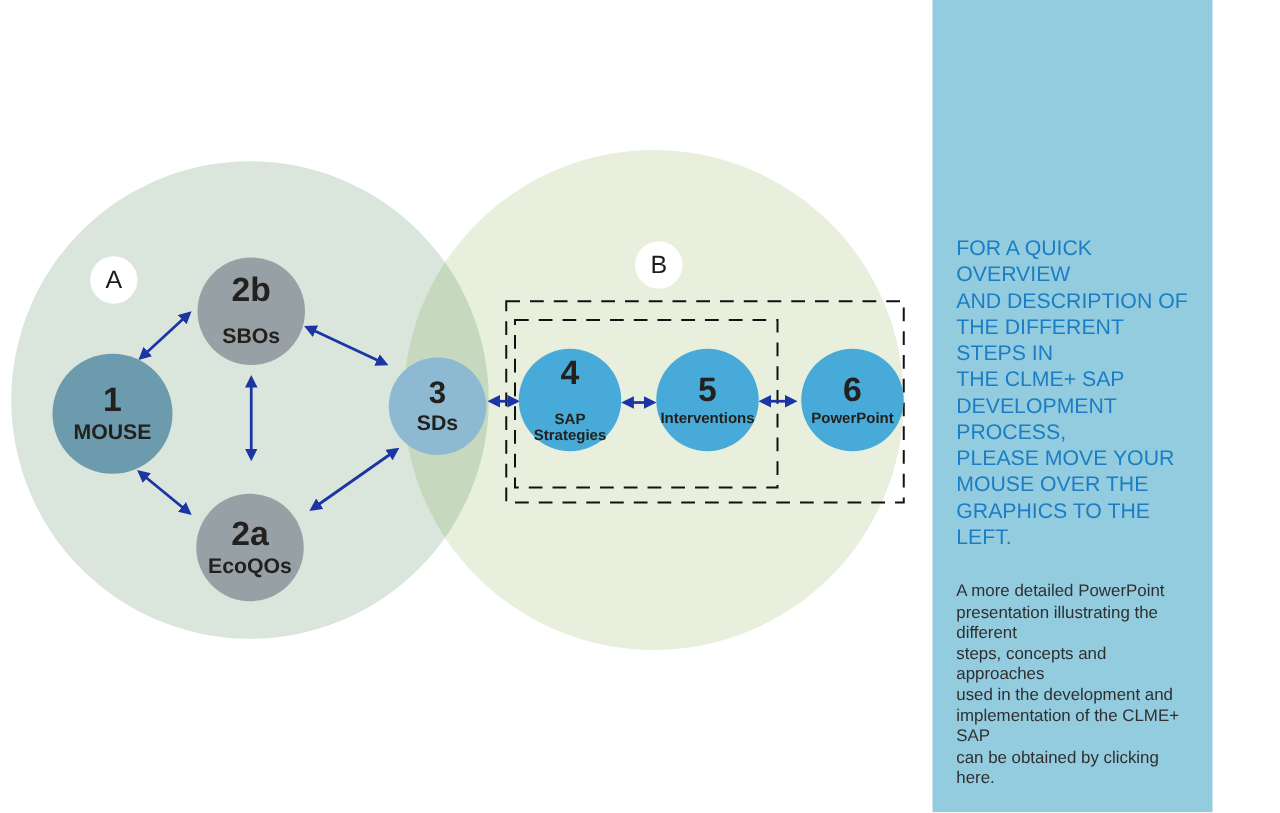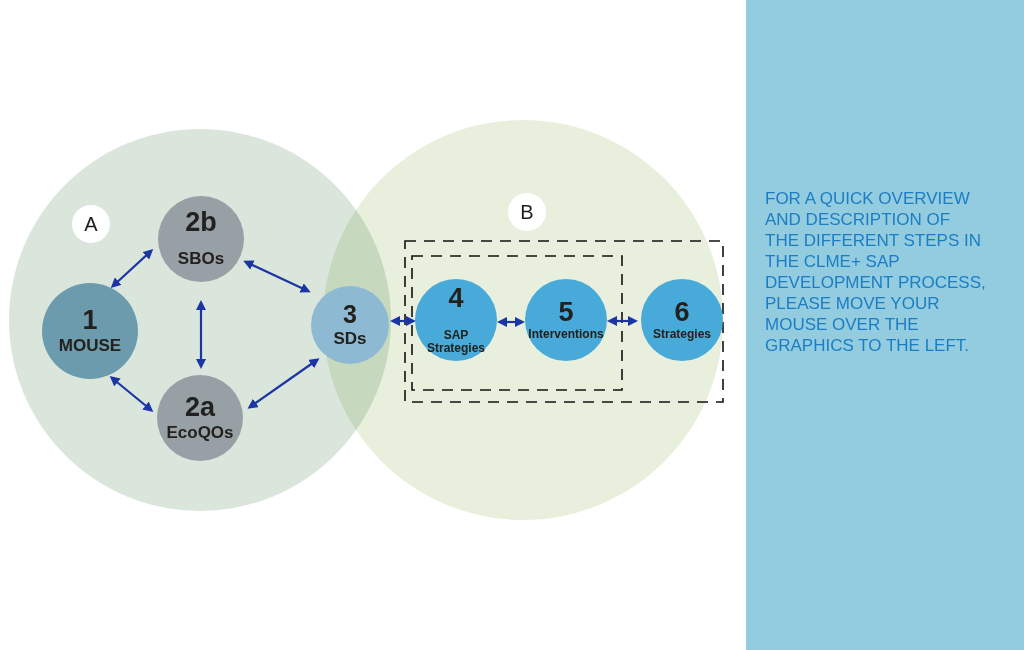--- a/index.html
+++ b/index.html
@@ -19,40 +19,40 @@
   .overlay rect { fill:none; stroke:var(--dashed-box); stroke-width:1.6; stroke-dasharray:11 8; }
   
   .node {
     position:absolute; border-radius:50%;
     display:flex; flex-direction:column; align-items:center; justify-content:center;
     color:var(--node-text); text-align:center;
   }
   .node .num { font-weight:bold; font-size:27px; line-height:1; }
   .node .sub { font-weight:bold; font-size:17px; line-height:1.12; margin-top:2px; white-space:nowrap; }
   .node-1  { left:42px;  top:283px; width:96px; height:96px; background:var(--node-1-fill); }
-  .node-2b { left:158px; top:196px; width:86px; height:86px; background:var(--node-2-fill);gap:11px; }
-  .node-2a { left:157px; top:375px; width:86px; height:86px; background:var(--node-2-fill); }
+  .node-2b { left:158px; top:206px; width:86px; height:86px; background:var(--node-2-fill);gap:11px; }
+  .node-2a { left:157px; top:395px; width:86px; height:86px; background:var(--node-2-fill); }
   .node-3  { left:311px; top:286px; width:78px; height:78px; background:var(--node-3-fill); }
   .node-3 .num { font-size:25px; }
   .node-4  { left:415px; top:279px; width:82px; height:82px; background:var(--node-456-fill); }
   .node-5  { left:525px; top:279px; width:82px; height:82px; background:var(--node-456-fill); }
   .node-6  { left:641px; top:279px; width:82px; height:82px; background:var(--node-456-fill); }
   .node-4 .sub, .node-5 .sub, .node-6 .sub { font-size:12px; }
   .node-4 .sub { white-space:normal; width:64px;margin-top:17px; }
   
   .group-label {
     position:absolute; width:38px; height:38px; border-radius:50%;
     background:var(--group-label-bg); color:var(--group-label-text);
     display:flex; align-items:center; justify-content:center; font-size:20px;
   }
   .label-a { left:72px;  top:205px; }
   .label-b { left:508px; top:193px; }
   
   .sidebar {
-    position:absolute; left:746px; top:0; width:278px; height:650px;
+    position:absolute; left:746px; top:0; width:224px; height:650px;
     background:var(--sidebar-bg); box-sizing:border-box; padding:188px 16px 0 19px;
   }
   .sidebar-heading {
     margin:0; color:var(--heading-text);
     font-size:17px; line-height:21px; white-space:pre-line;
   }
   .sidebar-body {
     margin:25px 0 0 0; color:var(--body-text);
     font-size:13.5px; line-height:16.6px; white-space:pre-line;
   }
@@ -109,27 +109,33 @@
   <div class="node node-4">
     <span class="num">4</span>
     <span class="sub">SAP Strategies</span>
   </div>
   <div class="node node-5">
     <span class="num">5</span>
     <span class="sub">Interventions</span>
   </div>
   <div class="node node-6">
     <span class="num">6</span>
-    <span class="sub">Strategies</span>
+    <span class="sub">PowerPoint</span>
   </div>
 
   <div class="sidebar">
     <p class="sidebar-heading">FOR A QUICK OVERVIEW
 AND DESCRIPTION OF
 THE DIFFERENT STEPS IN
 THE CLME+ SAP
 DEVELOPMENT PROCESS,
 PLEASE MOVE YOUR
 MOUSE OVER THE
 GRAPHICS TO THE LEFT.</p>
+    <p class="sidebar-body">A more detailed PowerPoint
+presentation illustrating the different
+steps, concepts and approaches
+used in the development and
+implementation of the CLME+ SAP
+can be obtained by clicking here.</p>
   </div>
 
 </div>
 
 </body></html>

